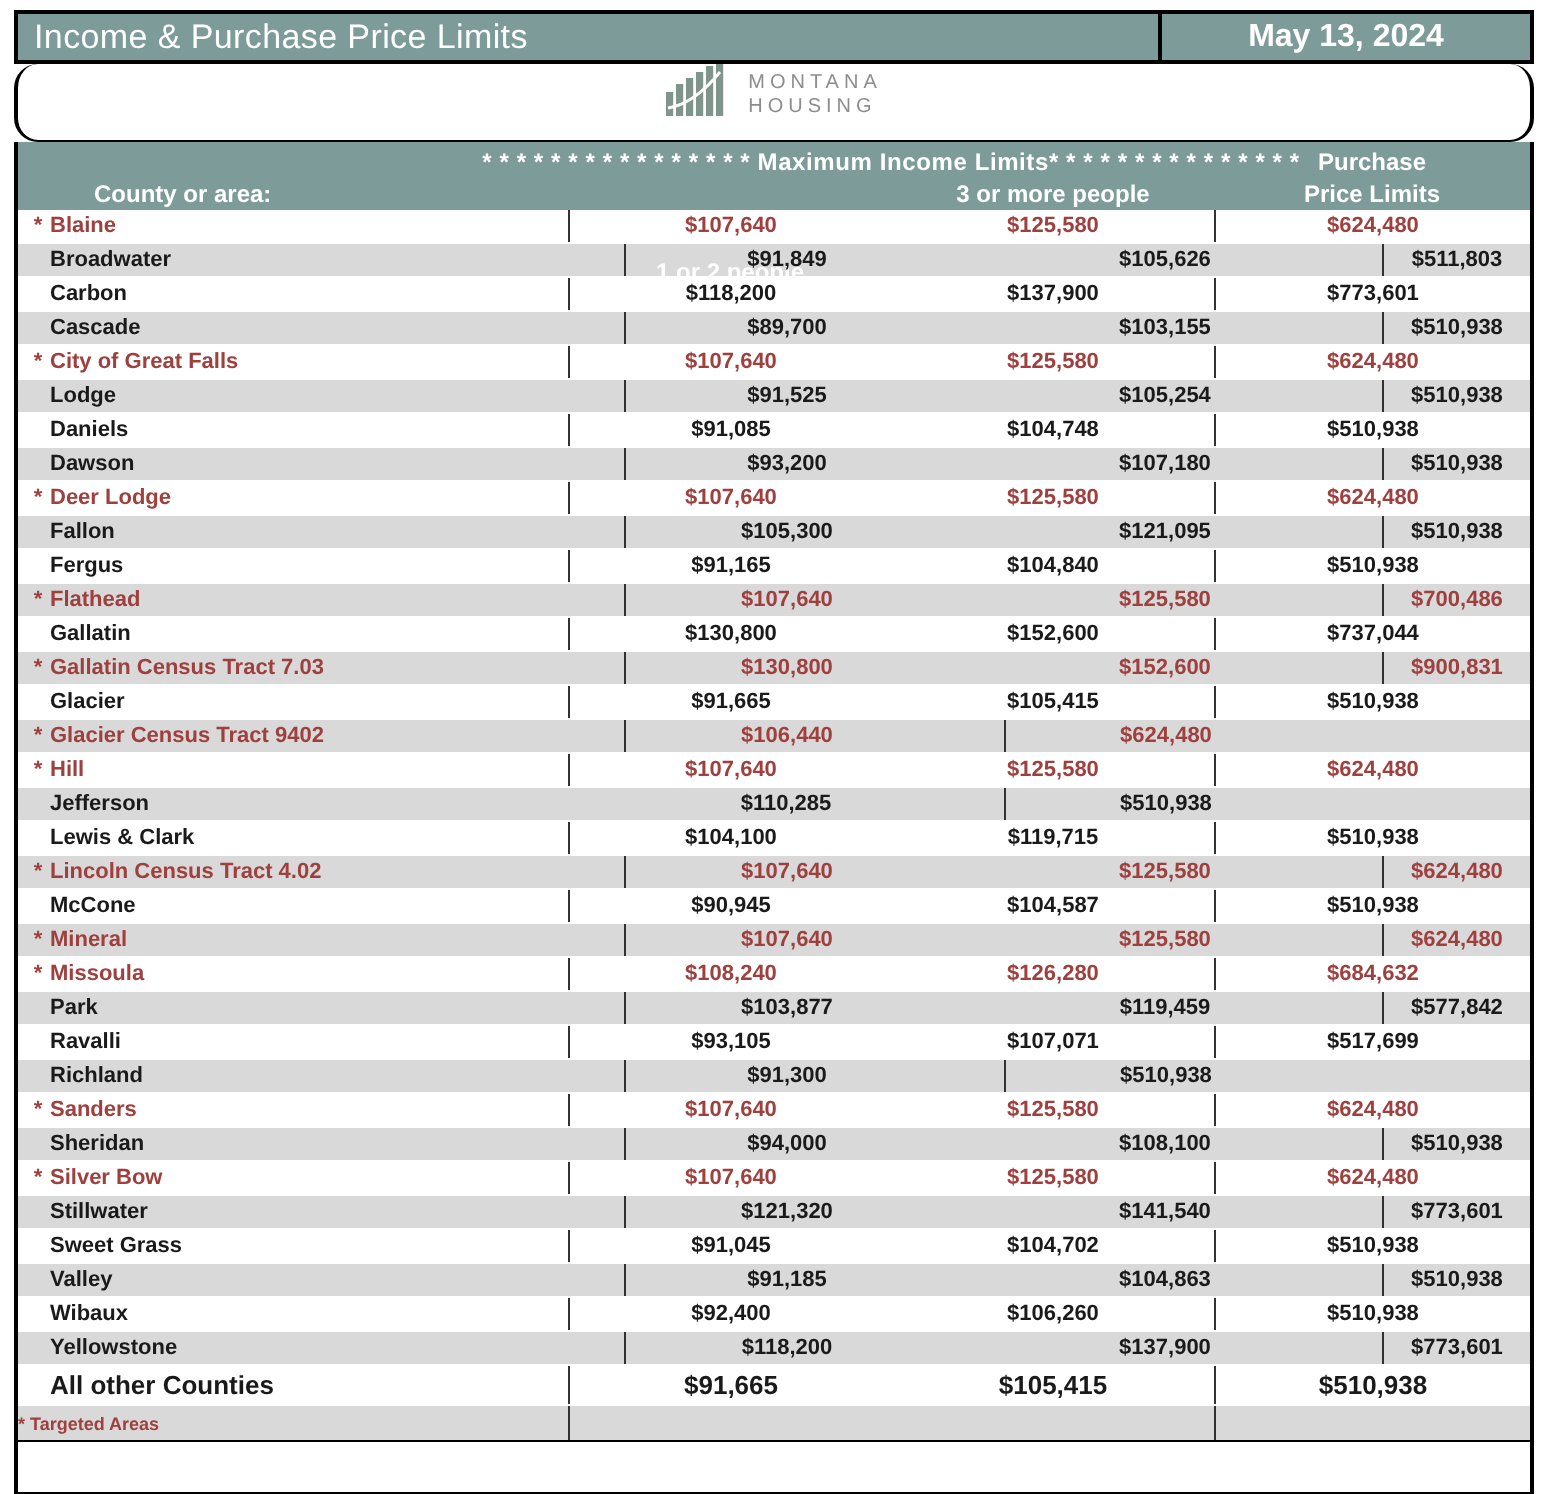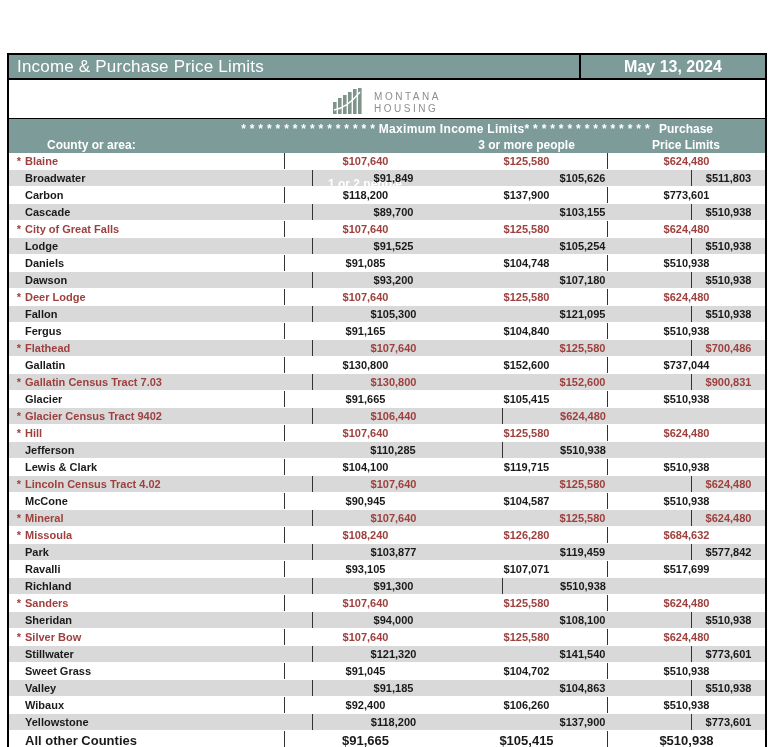--- a/index.html
+++ b/index.html
@@ -6,37 +6,37 @@
   html,body { background:#ffffff; }
   body {
     font-family:"Liberation Sans", sans-serif;
     width:774px; height:747px; overflow:hidden;
   }
   .page { padding:5px 7px 0 7px; width:774px; }
 
   
   .title-bar {
     display:flex; height:27px;
-    background:#7c9b99; border:2px solid #000;margin-top:48px;
+    background:#7c9b99; border:2px solid #000;
   }
   .title-bar .title {
     flex:1; color:#fff; font-size:17px; font-weight:400;
     padding-left:8px; display:flex; align-items:center; letter-spacing:.2px;
   }
   .title-bar .date {
     width:186px; border-left:2px solid #000;
     color:#fff; font-size:16px; font-weight:700;
     display:flex; align-items:center; justify-content:center;
   }
 
   
   .logo-band {
     height:39px; background:#fff;
     border-left:2px solid #000; border-right:2px solid #000; border-bottom:1px solid #000;
-    display:flex; align-items:flex-end; justify-content:center;
+    display:flex; align-items:flex-start; justify-content:center;border-radius:12px;
   }
   .logo { display:flex; align-items:center; gap:7px; }
   .logo-text { color:#8d8d8d; font-size:10px; font-weight:400; letter-spacing:2.5px; line-height:12px; }
 
   
   .table {
     border:2px solid #000; border-top:none;
   }
   .hdr {
     background:#7c9b99; color:#fff; height:34px;

